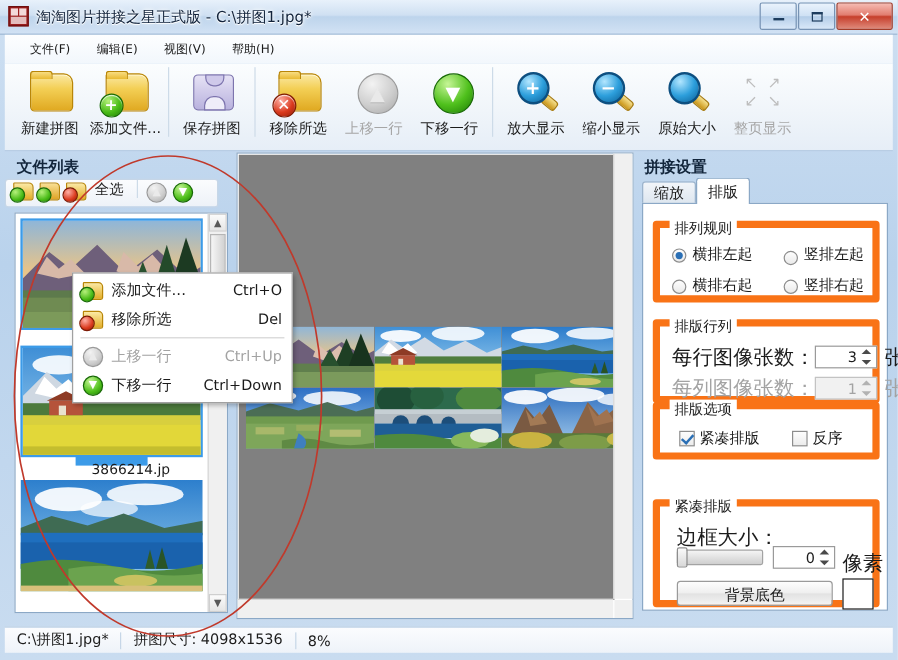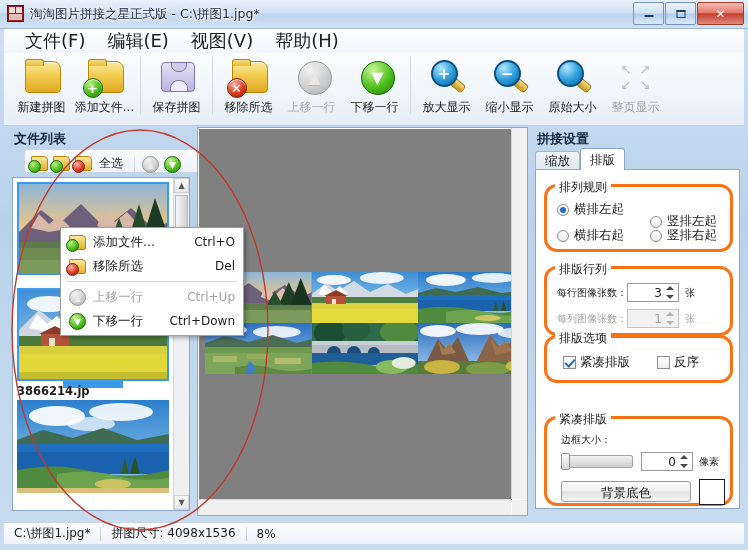--- a/index.html
+++ b/index.html
@@ -51,21 +51,21 @@
   .minbar{position:absolute;left:50%;top:12px;transform:translateX(-50%);width:9px;height:2px;background:#1d3c5e;}
   .maxsq{position:absolute;left:50%;top:50%;transform:translate(-50%,-50%);width:9px;height:8px;border:1px solid #1d3c5e;box-sizing:border-box;}
   .maxsq:after{content:"";position:absolute;left:-1px;top:-1px;right:-1px;height:2px;background:#1d3c5e;}
 
   
   .menubar{
     position:absolute;left:4px;top:29px;width:740px;height:24px;
     background:linear-gradient(to bottom,#fdfeff 0%,#f2f7fc 100%);
     display:flex;align-items:center;padding-left:10px;box-sizing:border-box;
   }
-  .menu-item{padding:3px 11px;font-size:18px;color:#1b1b1b;cursor:default;white-space:nowrap;}
+  .menu-item{padding:3px 11px;font-size:10px;color:#1b1b1b;cursor:default;white-space:nowrap;}
 
   
   .toolbar{
     position:absolute;left:4px;top:53px;width:740px;height:73px;
     background:linear-gradient(to bottom,#fbfdfe 0%,#f0f5fa 55%,#e6eef7 100%);
     border-bottom:1px solid #b8cde4;
     display:flex;align-items:flex-start;padding-left:6px;box-sizing:border-box;
   }
   .tb-btn{
     width:63px;height:70px;display:flex;flex-direction:column;align-items:center;
@@ -120,24 +120,24 @@
   .fitarr span{position:absolute;}
   .fitarr .a1{left:0;top:0;}
   .fitarr .a2{right:0;top:0;}
   .fitarr .a3{left:0;bottom:0;}
   .fitarr .a4{right:0;bottom:0;}
 
   
   .leftpanel{position:absolute;left:4px;top:127px;width:190px;height:389px;}
   .panel-title{position:absolute;left:10px;top:3px;font-size:13px;font-weight:bold;color:#13263c;}
   .lp-toolbar{
-    position:absolute;left:20px;top:22px;width:178px;height:24px;
+    position:absolute;left:0;top:22px;width:178px;height:24px;
     background:linear-gradient(to bottom,#fbfcfe,#edf2f8);
     border:1px solid #c6d6e7;border-radius:3px;box-sizing:border-box;
-    display:flex;align-items:flex-end;padding-left:4px;
+    display:flex;align-items:flex-start;padding-left:4px;
   }
   .lpi{width:20px;height:18px;position:relative;margin-right:2px;cursor:default;}
   .mini-folder{position:absolute;left:2px;top:2px;width:15px;height:13px;
     background:linear-gradient(to bottom,#fbe9a4,#e3ad27);border:1px solid #b98608;border-radius:1px 4px 2px 2px;}
   .mini-folder.open{background:linear-gradient(to bottom,#f9df93,#dfa425);}
   .mini-badge{position:absolute;left:-1px;bottom:-1px;width:11px;height:11px;border-radius:50%;}
   .mini-badge.green{background:radial-gradient(circle at 35% 28%,#b6f07c,#49bb17 60%,#1f7a06);border:1px solid #186b06;}
   .mini-badge.red{background:radial-gradient(circle at 35% 28%,#ffb0a6,#da3a1e 60%,#8f1c07);border:1px solid #7d1a05;}
   .lp-selall{font-size:12px;color:#1b1b1b;margin:0 6px 0 4px;white-space:nowrap;cursor:default;}
   .lp-div{width:1px;height:15px;background:#cddbe8;margin:0 5px;}
@@ -149,21 +149,21 @@
 
   .filelist{
     position:absolute;left:8px;top:50px;width:178px;height:334px;
     background:#fff;border:1px solid #8ba8c6;box-sizing:border-box;overflow:hidden;
   }
   .thumbwrap{position:absolute;left:0;top:0;width:163px;height:332px;}
   .thumb{position:absolute;left:4px;width:152px;height:93px;box-sizing:border-box;}
   .thumb.sel{border:2px solid #3c9be8;}
   .thumb .pic{position:absolute;left:0;top:0;right:0;bottom:0;overflow:hidden;}
   .thumb.sel .pic{left:0;top:0;right:0;bottom:0;}
-  .fname{position:absolute;left:4px;width:152px;font-size:11.5px;color:#1b1b1b;font-weight:bold;}
+  .fname{position:absolute;left:20px;width:152px;text-align:center;font-size:11.5px;color:#1b1b1b;}
   .selbar{position:absolute;left:50px;top:196px;width:60px;height:14px;background:#3c9be8;}
   
   .vscroll{position:absolute;right:0;top:0;width:15px;height:332px;background:#f0f0f0;border-left:1px solid #d6d6d6;}
   .vs-btn{position:absolute;left:0;width:15px;height:15px;background:linear-gradient(to bottom,#fbfbfb,#e6e6e6);border:1px solid #cfcfcf;box-sizing:border-box;}
   .vs-btn.up{top:0;} .vs-btn.dn{bottom:0;}
   .vs-btn .t{position:absolute;left:50%;top:50%;transform:translate(-50%,-50%);font-size:8px;color:#5a5a5a;line-height:1;}
   .vs-thumb{position:absolute;left:1px;top:17px;width:13px;height:60px;
     background:linear-gradient(to right,#f6f6f6,#d2d2d2);border:1px solid #b5b5b5;box-sizing:border-box;}
 
   
@@ -184,30 +184,30 @@
   .rp-title{position:absolute;left:6px;top:3px;font-size:13px;font-weight:bold;color:#13263c;}
   .tabs{position:absolute;left:4px;top:22px;height:21px;display:flex;align-items:flex-end;}
   .tab{height:18px;line-height:18px;padding:0 9px;font-size:12.5px;color:#1b1b1b;
     background:linear-gradient(to bottom,#f2f5f9,#dde6ef);border:1px solid #9db4cc;
     border-bottom:none;border-radius:3px 3px 0 0;cursor:default;}
   .tab.active{height:21px;line-height:21px;background:#fff;border-color:#8ba8c6;position:relative;z-index:3;}
   .tabbody{
     position:absolute;left:4px;top:42px;width:205px;height:340px;
     background:#fff;border:1px solid #8ba8c6;box-sizing:border-box;
   }
-  .group{position:absolute;border:3px solid #f97316;border-radius:13px;box-sizing:border-box;}
+  .group{position:absolute;border:6px solid #f97316;border-radius:3px;box-sizing:border-box;}
   .group > .gl{position:absolute;left:8px;top:-8px;background:#fff;padding:0 4px;
     font-size:12px;color:#1b1b1b;white-space:nowrap;}
   .radio{position:absolute;display:flex;align-items:center;cursor:default;}
   .rdot{width:12px;height:12px;border-radius:50%;border:1px solid #8d8d8d;
     background:linear-gradient(to bottom,#fdfdfd,#eaeaea);box-sizing:border-box;position:relative;margin-right:5px;flex:0 0 auto;}
   .rdot.on:after{content:"";position:absolute;left:2px;top:2px;width:6px;height:6px;border-radius:50%;background:#2a6fb5;}
   .rlab{font-size:12.5px;color:#1b1b1b;white-space:nowrap;}
   .frow{position:absolute;display:flex;align-items:center;}
-  .flabel{font-size:10px;color:#1b1b1b;white-space:nowrap;font-family:Liberation Serif, serif;}
+  .flabel{font-size:17px;color:#1b1b1b;white-space:nowrap;font-family:Liberation Serif, serif;}
   .flabel.dim{color:#a3a3a3;}
   .spin{width:52px;height:19px;border:1px solid #9a9a9a;background:#fff;box-sizing:border-box;
     position:relative;display:flex;align-items:center;}
   .spin.dim{background:#f1f1f1;border-color:#c3c3c3;}
   .spin .val{flex:1;text-align:right;padding-right:16px;font-size:12px;color:#1b1b1b;}
   .spin.dim .val{color:#a3a3a3;}
   .spin .ud{position:absolute;right:3px;top:1px;width:9px;height:15px;}
   .spin .ud i{position:absolute;left:0;width:0;height:0;border-left:4px solid transparent;border-right:4px solid transparent;}
   .spin .ud i.u{top:1px;border-bottom:4px solid #4a4a4a;}
   .spin .ud i.d{bottom:1px;border-top:4px solid #4a4a4a;}
@@ -665,21 +665,21 @@
     </div>
 
     <div class="tabbody">
 
       <div class="group" style="left:8px;top:14px;width:189px;height:68px;">
         <span class="gl">排列规则</span>
         <div class="radio" style="left:10px;top:14px;">
           <span class="rdot on"></span>
           <span class="rlab">横排左起</span>
         </div>
-        <div class="radio" style="left:103px;top:26px;">
+        <div class="radio" style="left:103px;top:14px;align-items:flex-end;">
           <span class="rdot"></span>
           <span class="rlab">竖排左起</span>
         </div>
         <div class="radio" style="left:10px;top:40px;">
           <span class="rdot"></span>
           <span class="rlab">横排右起</span>
         </div>
         <div class="radio" style="left:103px;top:40px;">
           <span class="rdot"></span>
           <span class="rlab">竖排右起</span>

